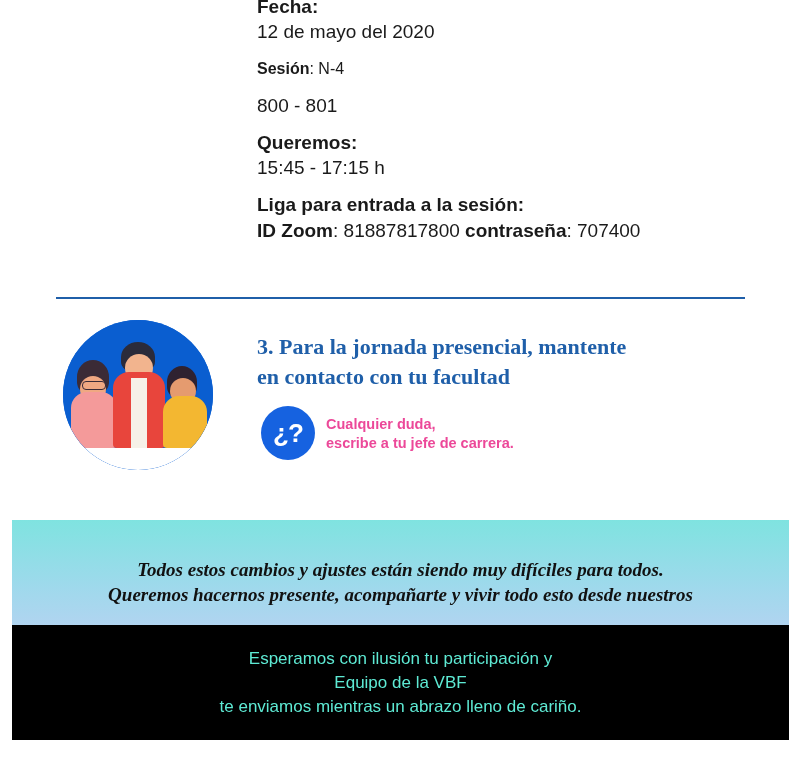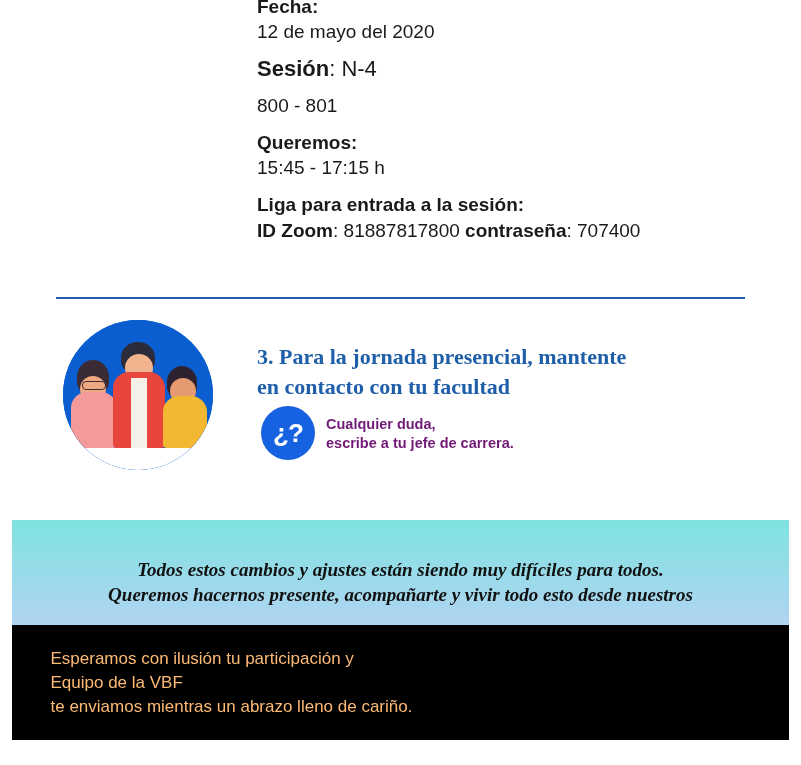--- a/index.html
+++ b/index.html
@@ -35,21 +35,21 @@
   .detail-line {
     font-size: 19px;
     line-height: 25px;
     color: #1a1a1a;
     white-space: nowrap;
   }
   .lbl {
     font-weight: bold;
   }
   .detail-inline {
-    font-size: 22px;
+    font-size: 16px;
     line-height: 25px;
     white-space: nowrap;
   }
 
   .zoom-block {
     margin-top: 10px;
   }
   .zoom-block .detail-line {
     line-height: 26px;
   }
@@ -68,21 +68,20 @@
   .section3-title {
     position: absolute;
     left: 257px;
     top: 332px;
     width: 470px;
     font-size: 22px;
     font-weight: bold;
     line-height: 30px;
     color: #1f5fa9;
     font-family: "Liberation Serif", serif;
-    margin-top: 10px;
   }
 
   .illustration {
     position: absolute;
     left: 63px;
     top: 320px;
     width: 150px;
     height: 150px;
     border-radius: 50%;
     background: #0d63d6;
@@ -166,21 +165,21 @@
     font-family: "Liberation Sans", sans-serif;
     letter-spacing: -1px;
   }
   .qnote {
     position: absolute;
     left: 326px;
     top: 415px;
     font-size: 14.5px;
     font-weight: bold;
     line-height: 19px;
-    color: #701a75;
+    color: #ec4899;
   }
 
   
   .band {
     position: absolute;
     left: 12px;
     top: 520px;
     width: 777px;
     height: 123px;
     background: linear-gradient(180deg, #7fe3e0 0%, #9fd9ec 55%, #b9d2f2 100%);
@@ -206,24 +205,24 @@
     top: 625px;
     width: 777px;
     height: 115px;
     background: #000000;
     display: flex;
     align-items: center;
     justify-content: center;
   }
   .footer-text {
     width: 700px;
-    text-align: left;
+    text-align: center;
     font-size: 17px;
     line-height: 24px;
-    color: #fdba74;
+    color: #5eead4;
   }
 </style>
 </head>
 <body>
 
 <div class="page">
 
   <div class="details">
 
     <div class="detail-group">

